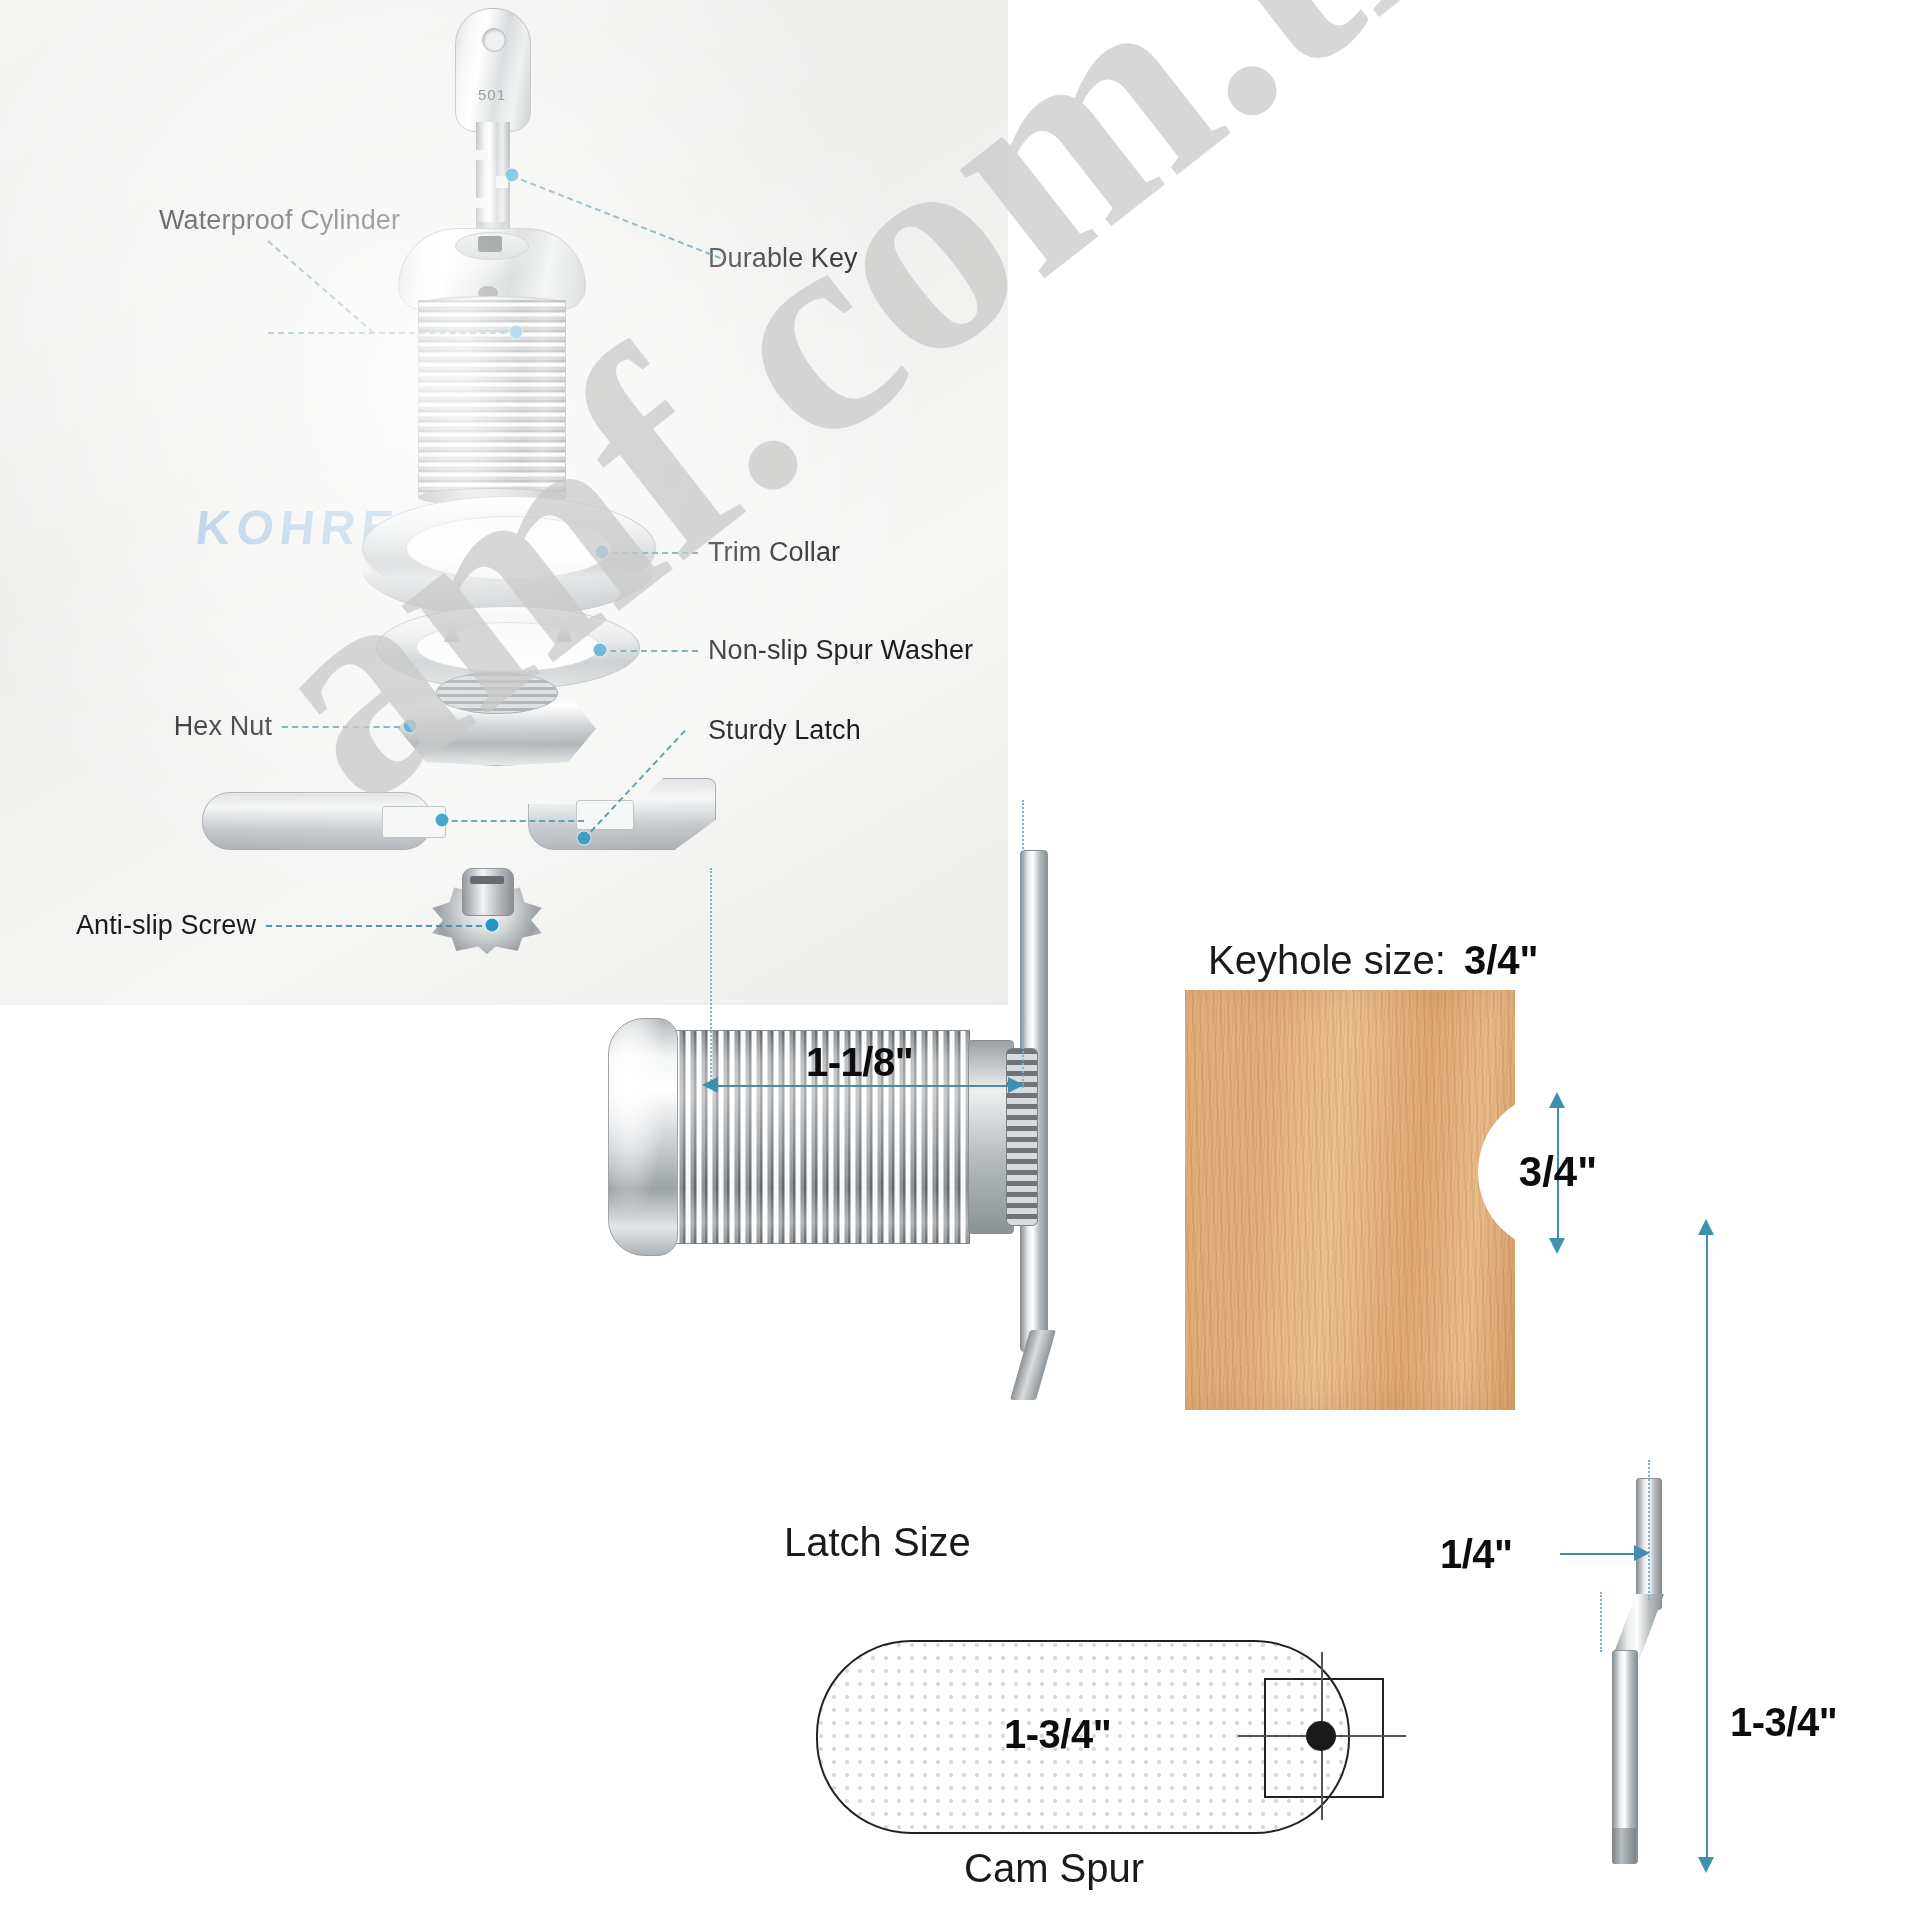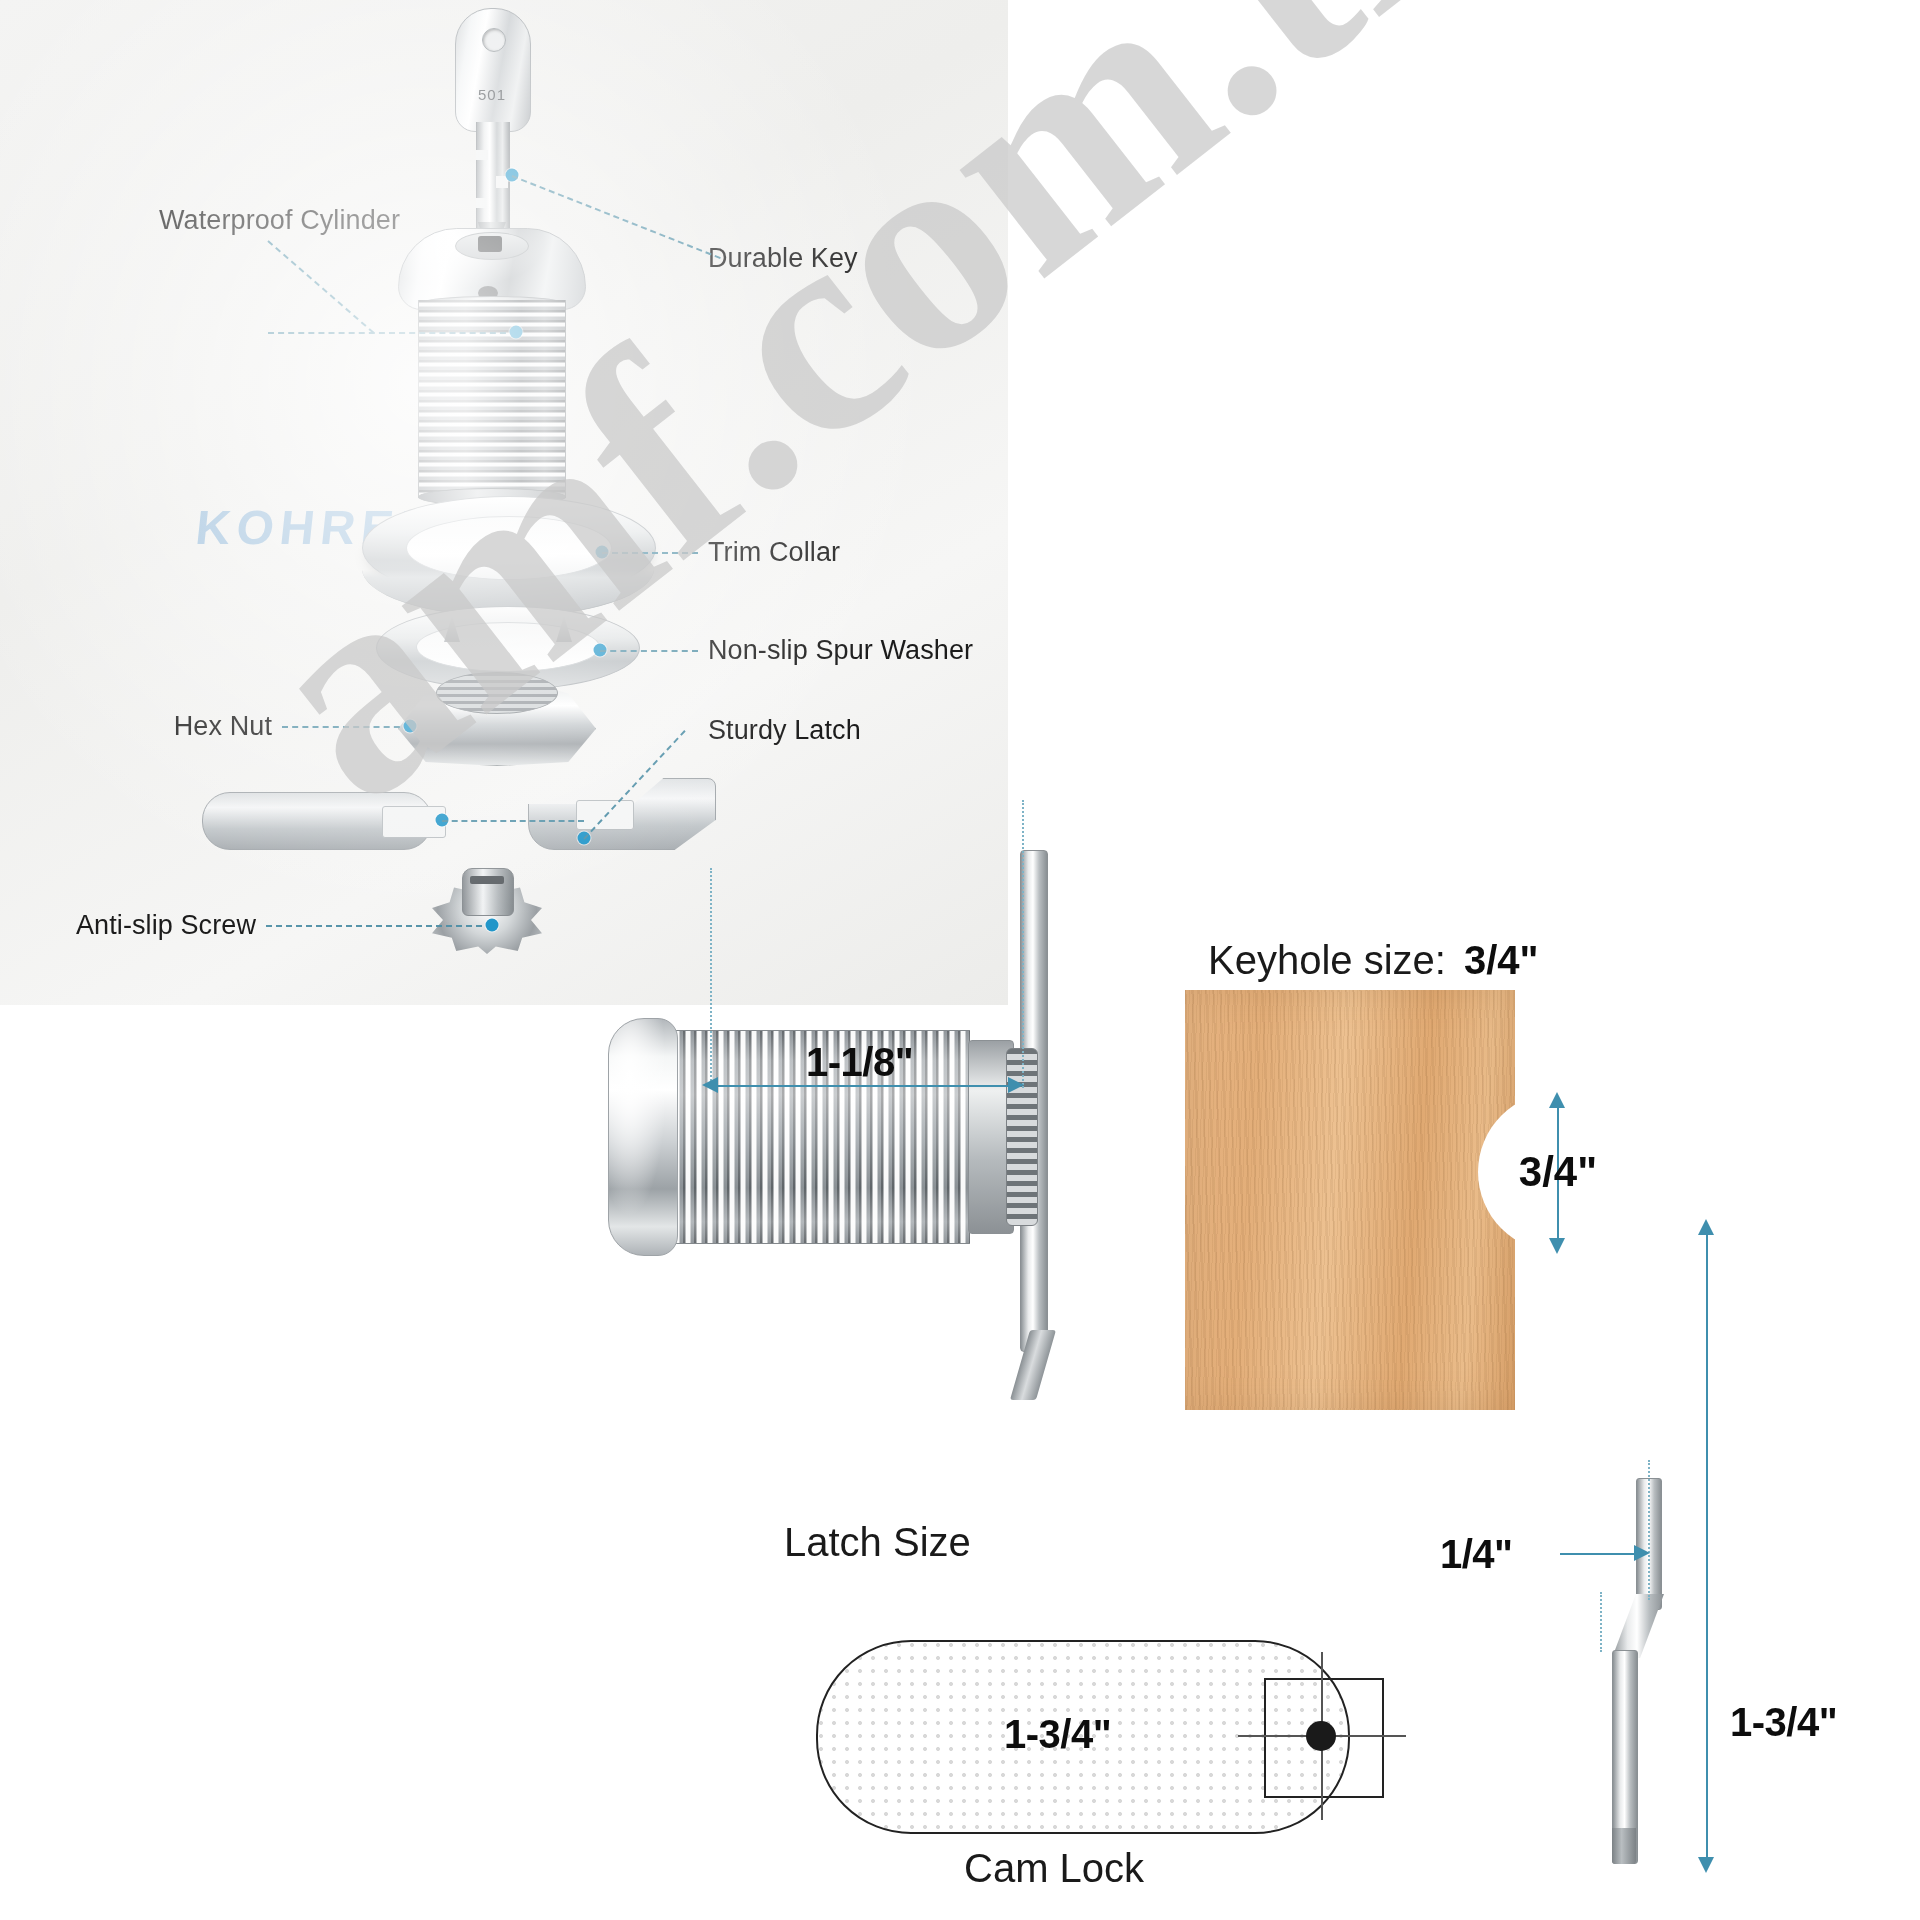--- a/index.html
+++ b/index.html
@@ -392,21 +392,21 @@
   <div class="arw up" style="left:1549px;top:1092px;"></div>
   <div class="arw down" style="left:1549px;top:1238px;"></div>
   <div class="wood-hole-txt">3/4"</div>
 
   <div class="camsize"></div>
   <div class="camsize-sq"></div>
   <div class="camsize-cross-h"></div>
   <div class="camsize-cross-v"></div>
   <div class="camsize-dot"></div>
   <div class="dimtext" style="left:1004px;top:1712px;">1-3/4"</div>
-  <div class="capt" style="left:964px;top:1846px;">Cam Lock</div>
+  <div class="capt" style="left:964px;top:1846px;">Cam Spur</div>
 
   <div class="pc-top"></div>
   <div class="pc-bend"></div>
   <div class="pc-bot"></div>
   <div class="pc-tip"></div>
 
   <div class="dim-guide" style="left:1648px;top:1460px;height:140px;"></div>
   <div class="dim-h" style="left:1560px;top:1553px;width:86px;"></div>
   <div class="arw right" style="left:1634px;top:1545px;"></div>
   <div class="dimtext" style="left:1440px;top:1532px;">1/4"</div>

